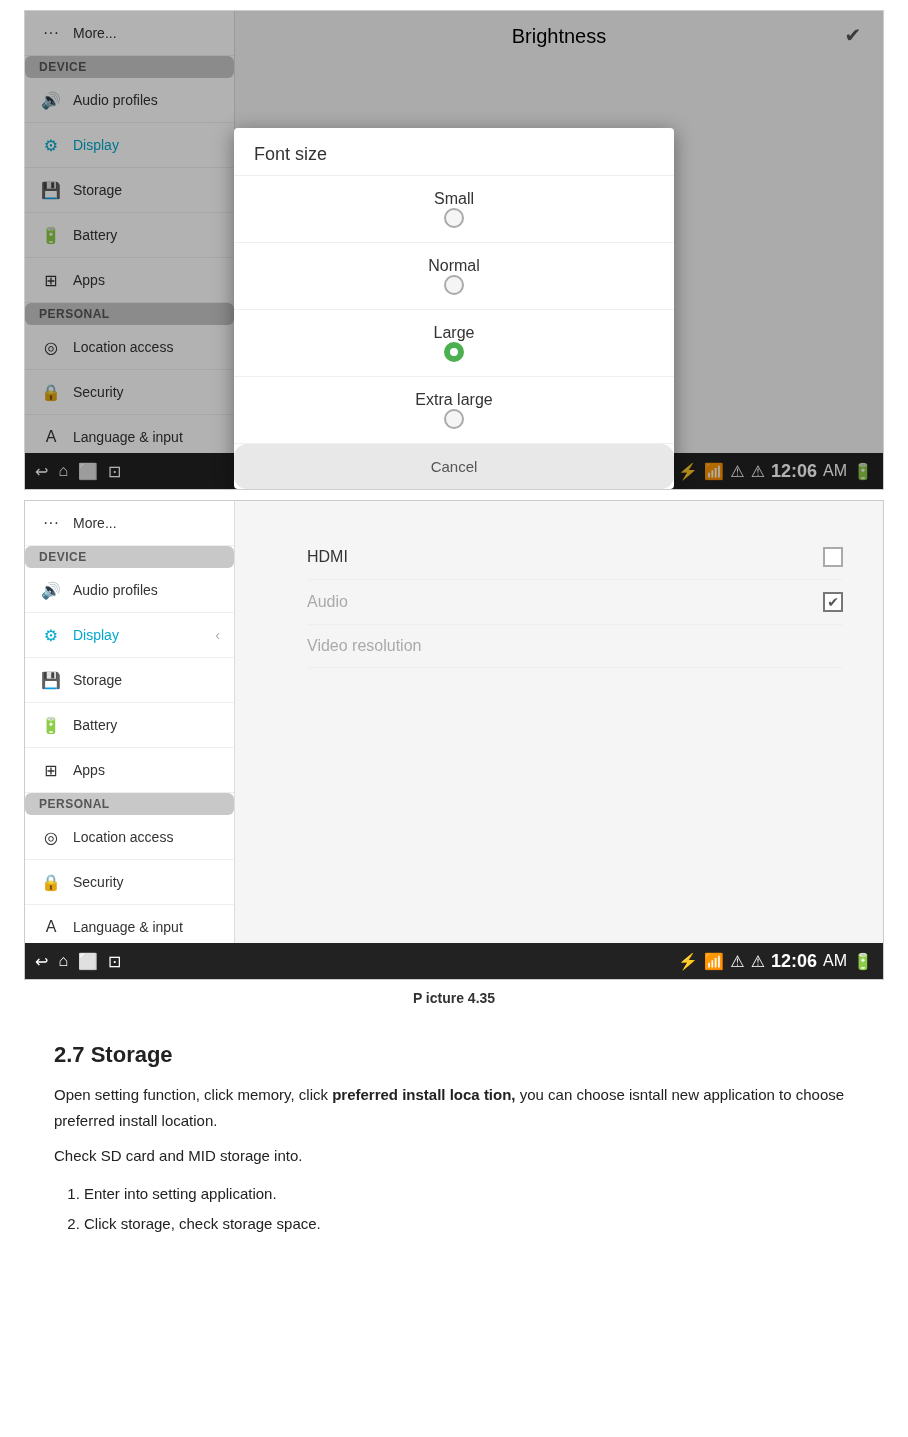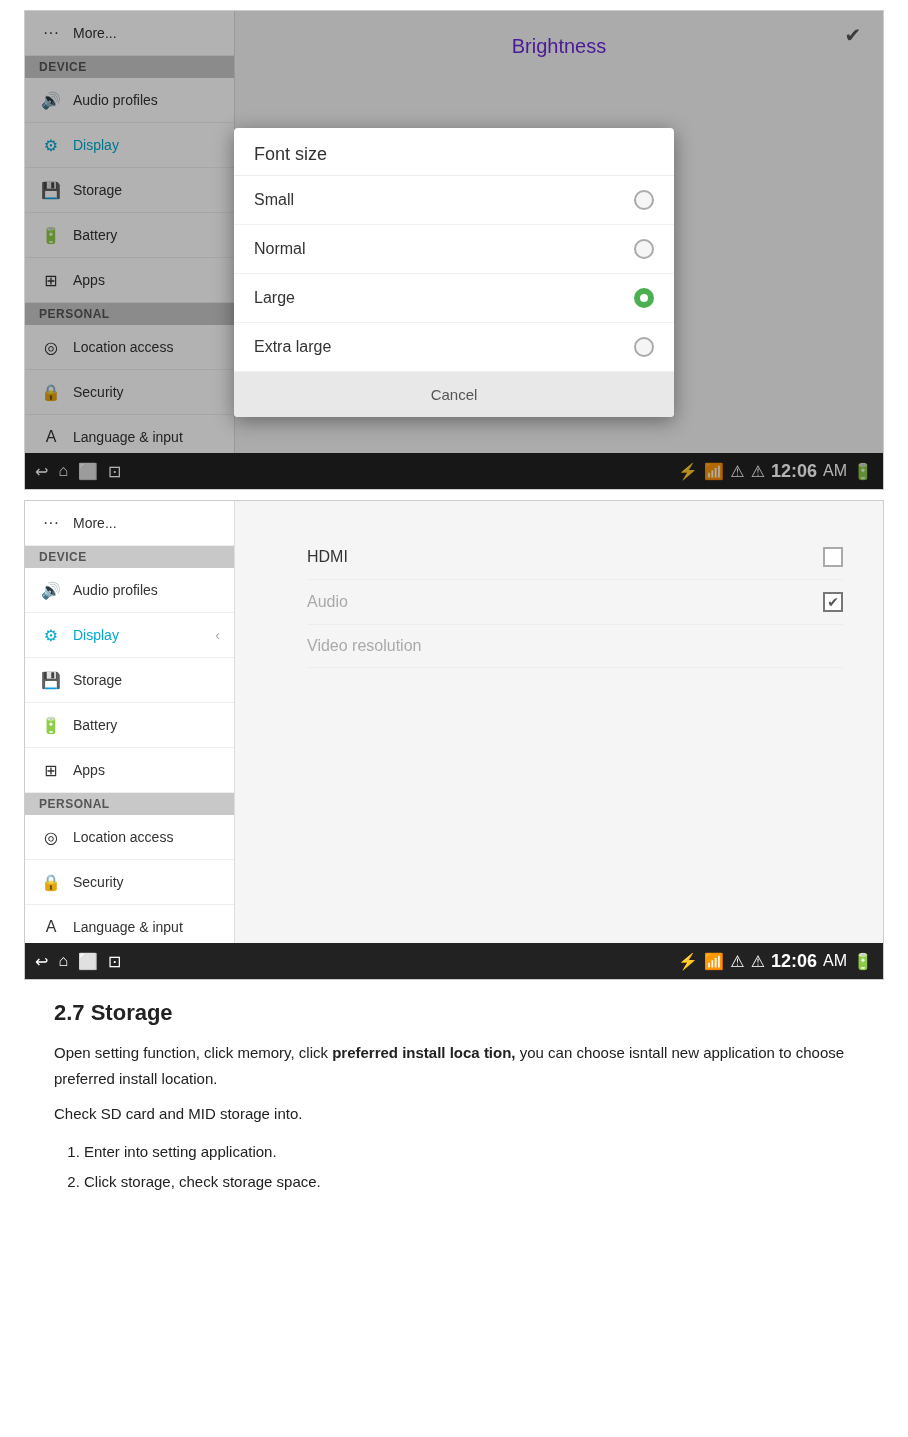--- a/index.html
+++ b/index.html
@@ -46,20 +46,21 @@
       font-size: 16px;
     }
     .sidebar-item.active-text { color: #00aacc; }
     .section-header {
       background: #c8c8c8;
       padding: 4px 14px;
       font-size: 12px;
       font-weight: bold;
       color: #555;
       letter-spacing: 0.5px;
+      border-radius: 6px;
     }
 
     
     .main-area {
       margin-left: 210px;
       padding: 14px 20px;
       min-height: 480px;
     }
 
     
@@ -86,21 +87,21 @@
     }
     .status-time { font-size: 18px; font-weight: bold; }
     .status-am { font-size: 16px; }
 
     
     .dialog-overlay {
       position: absolute;
       top: 0; left: 0; right: 0; bottom: 0;
       background: rgba(0,0,0,0.3);
       display: flex;
-      align-items: center;
+      align-items: flex-end;
       justify-content: center;
       padding-top: 44px;
       z-index: 10;
     }
     .dialog {
       background: #fff;
       width: 440px;
       border-radius: 4px;
       overflow: hidden;
       box-shadow: 0 4px 20px rgba(0,0,0,0.4);
@@ -112,20 +113,21 @@
       border-bottom: 1px solid #eee;
     }
     .dialog-option {
       display: flex;
       align-items: center;
       justify-content: space-between;
       padding: 14px 20px;
       border-bottom: 1px solid #f0f0f0;
       font-size: 16px;
       color: #333;
+      flex-direction: column;
     }
     .radio-circle {
       width: 20px;
       height: 20px;
       border-radius: 50%;
       border: 2px solid #aaa;
       background: #f5f5f5;
       display: flex;
       align-items: center;
       justify-content: center;
@@ -141,20 +143,21 @@
       border-radius: 50%;
       background: #fff;
     }
     .dialog-cancel {
       text-align: center;
       padding: 14px;
       background: #e8e8e8;
       font-size: 15px;
       color: #555;
       cursor: pointer;
+      border-radius: 13px;
     }
 
     
     .caption {
       text-align: center;
       font-size: 14px;
       font-weight: bold;
       color: #333;
       margin: 10px 0 16px;
     }
@@ -216,23 +219,22 @@
     .section-para b { font-weight: bold; }
     .numbered-list {
       padding-left: 30px;
       font-size: 15px;
       line-height: 2;
     }
 
     
     .brightness-label {
       font-size: 20px;
-      color: #6d28d9;
+      color: #000000;
       text-align: center;
-      margin-top: 10px;
     }
 
     
     .checkmark-icon {
       width: 28px;
       height: 28px;
       display: flex;
       align-items: center;
       justify-content: center;
       color: #555;
@@ -414,20 +416,21 @@
         <span class="status-icon">📶</span>
         <span class="status-icon">⚠</span>
         <span class="status-icon">⚠</span>
         <span class="status-time">12:06</span>
         <span class="status-am">AM</span>
         <span class="status-icon">🔋</span>
       </div>
     </div>
   </div>
 
+  <div class="caption">P  icture 4.35</div>
 
   <div class="page-section">
     <div class="section-title">2.7 Storage</div>
     <p class="section-para">
       Open setting function, click memory, click <b>preferred install loca tion,</b> you can choose isntall new application to choose preferred install location.
     </p>
     <p class="section-para">Check SD card and MID storage into.</p>
     <ol class="numbered-list">
       <li>Enter into setting application.</li>
       <li>Click storage, check storage space.</li>

